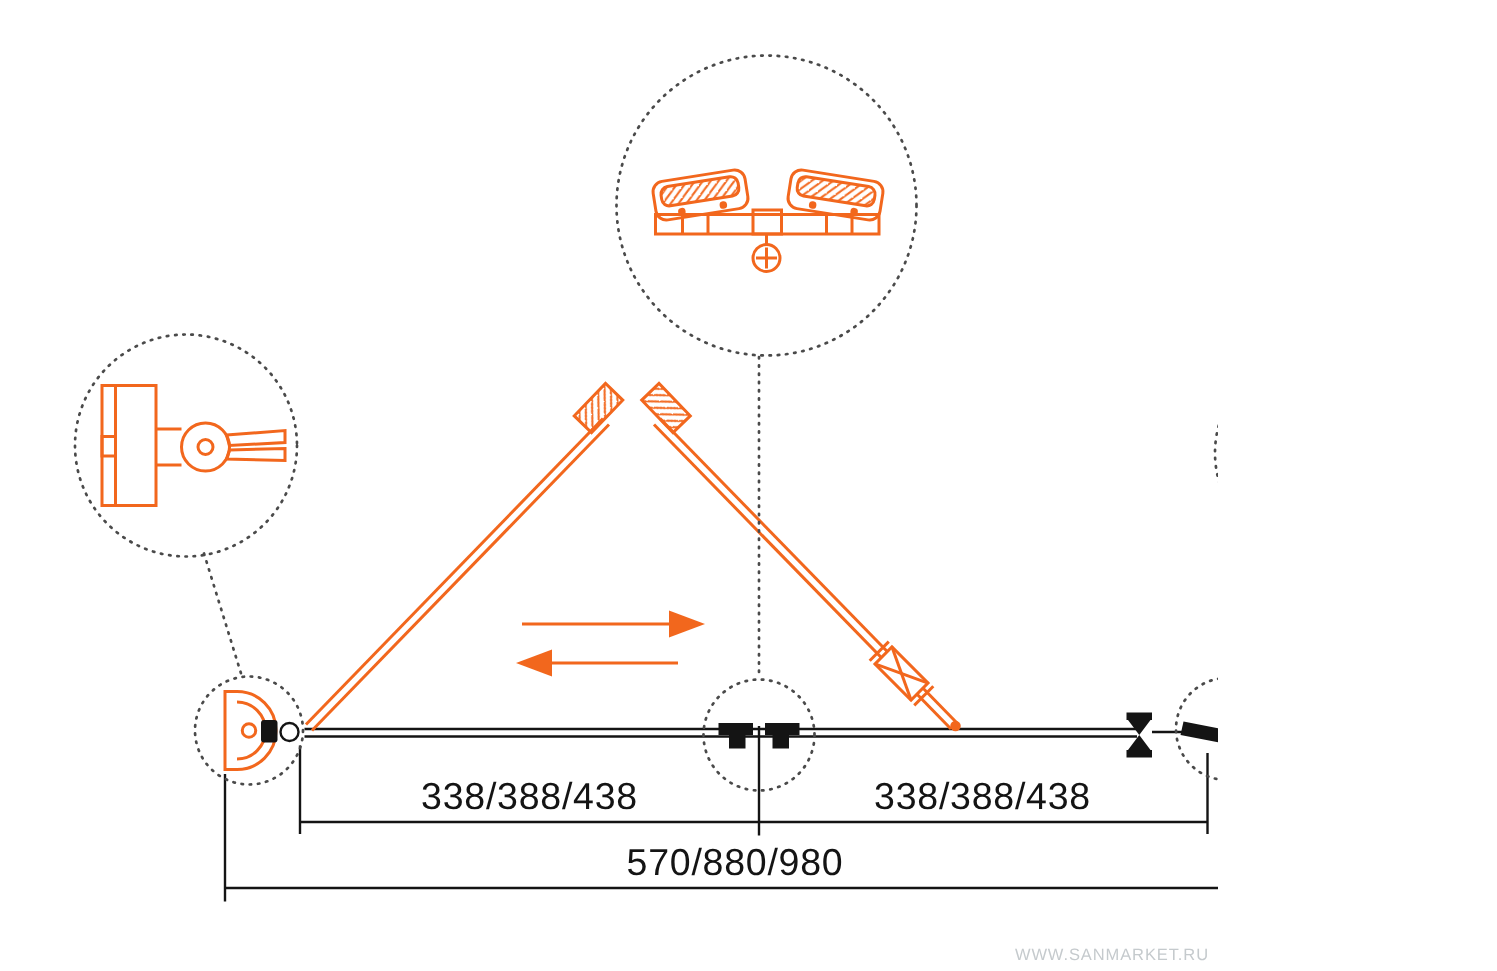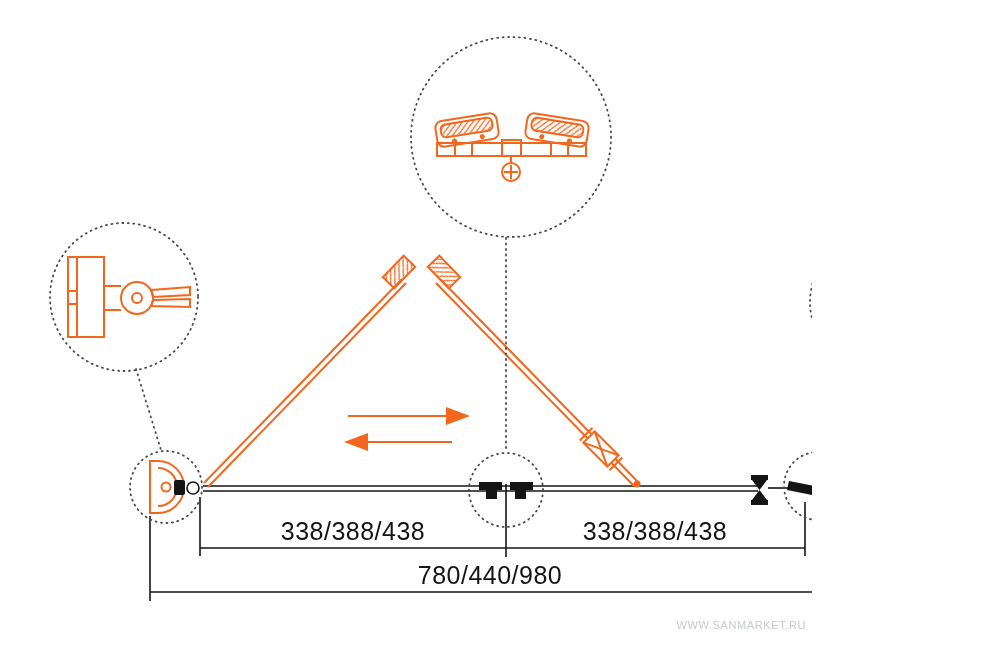--- a/index.html
+++ b/index.html
@@ -37,21 +37,21 @@
   .dim-label{
     position:absolute;
     transform:translateX(-50%);
     font-size:25px;
     letter-spacing:.5px;
     color:var(--line-black);
     white-space:nowrap;
   }
   .watermark{
     position:absolute;
-    right:6px;bottom:16px;
+    right:6px;bottom:4px;
     font-size:11px;
     letter-spacing:.6px;
     color:var(--watermark-gray);
     white-space:nowrap;
     margin-left:17px;
   }
 </style>
 </head>
 <body>
 
@@ -205,17 +205,17 @@
       <polygon points="446,407 470,416 446,425" class="of"></polygon>
       <line x1="366" y1="442" x2="452" y2="442" class="o" stroke-width="5"></line>
       <polygon points="368,433 344,442 368,451" class="of"></polygon>
     </g>
   </svg>
 
   <div class="dim-label" style="left:353px;top:517px;">338/388/438</div>
 
   <div class="dim-label" style="left:655px;top:517px;">338/388/438</div>
 
-  <div class="dim-label" style="left:490px;top:561px;">780/440/980</div>
+  <div class="dim-label" style="left:490px;top:561px;">570/880/980</div>
 
   <div class="watermark">WWW.SANMARKET.RU</div>
 
 </div>
 
 </body></html>

